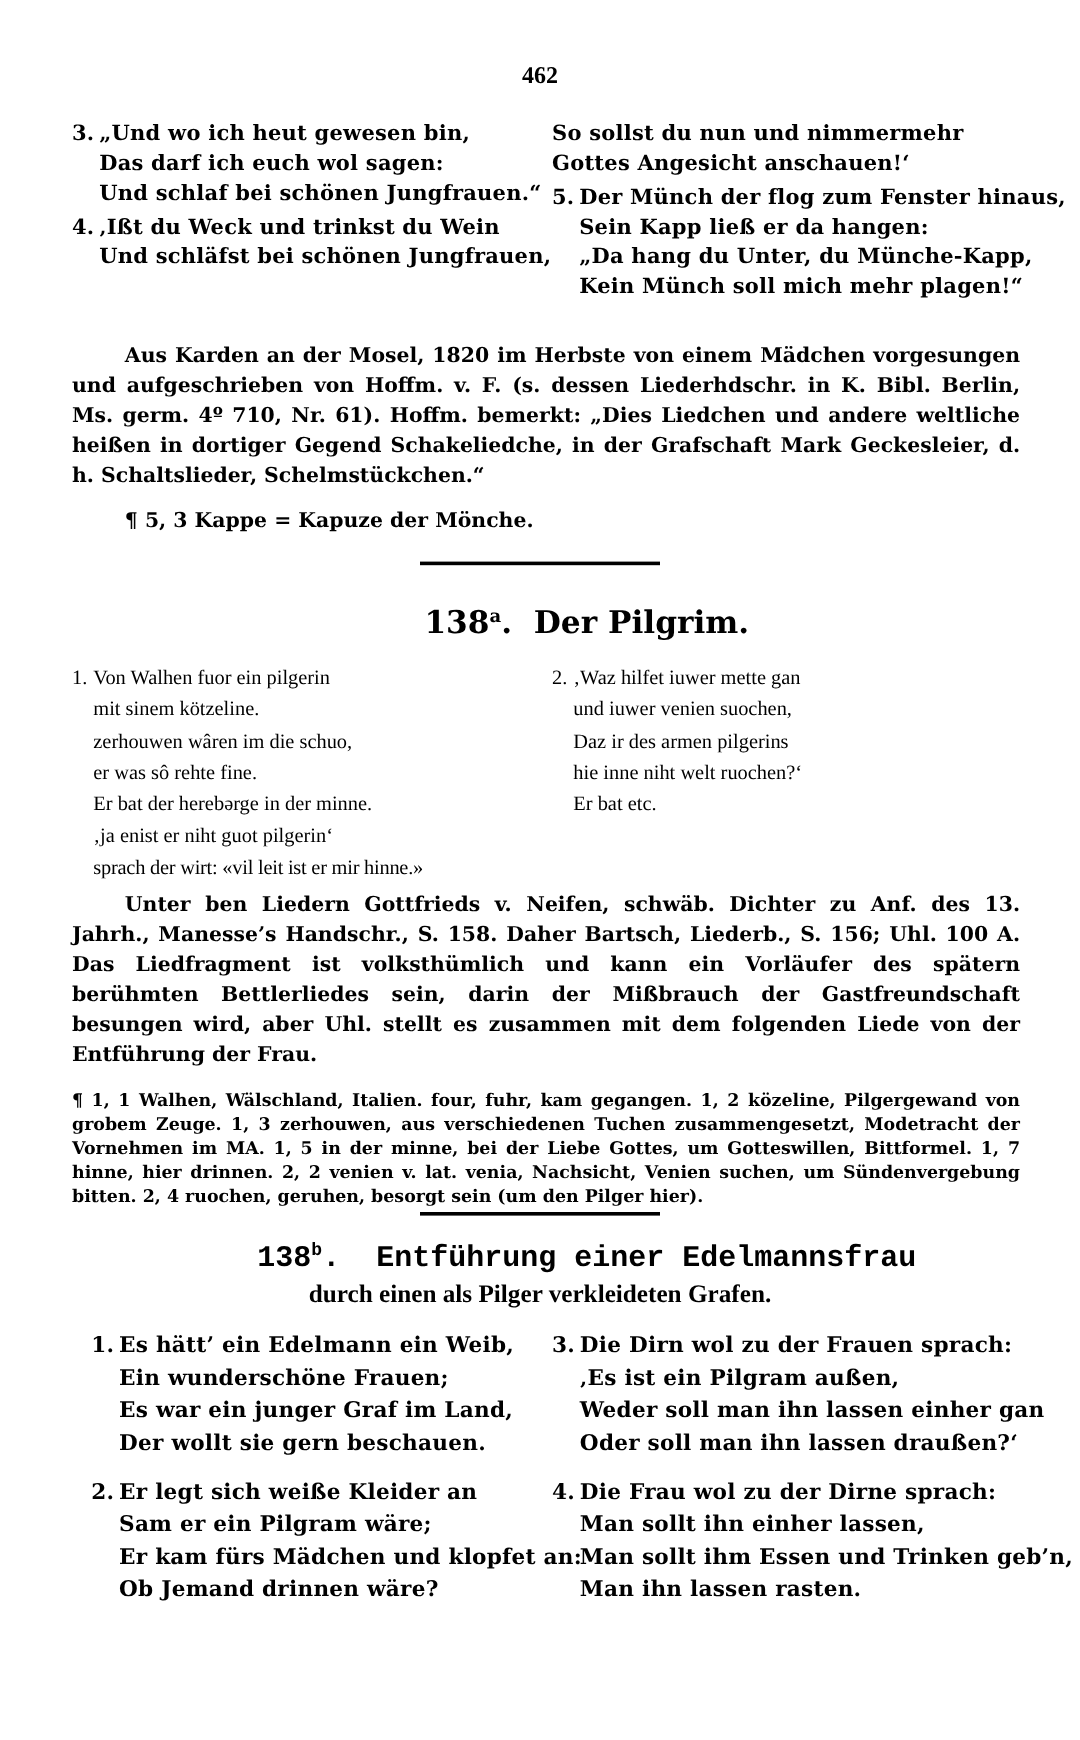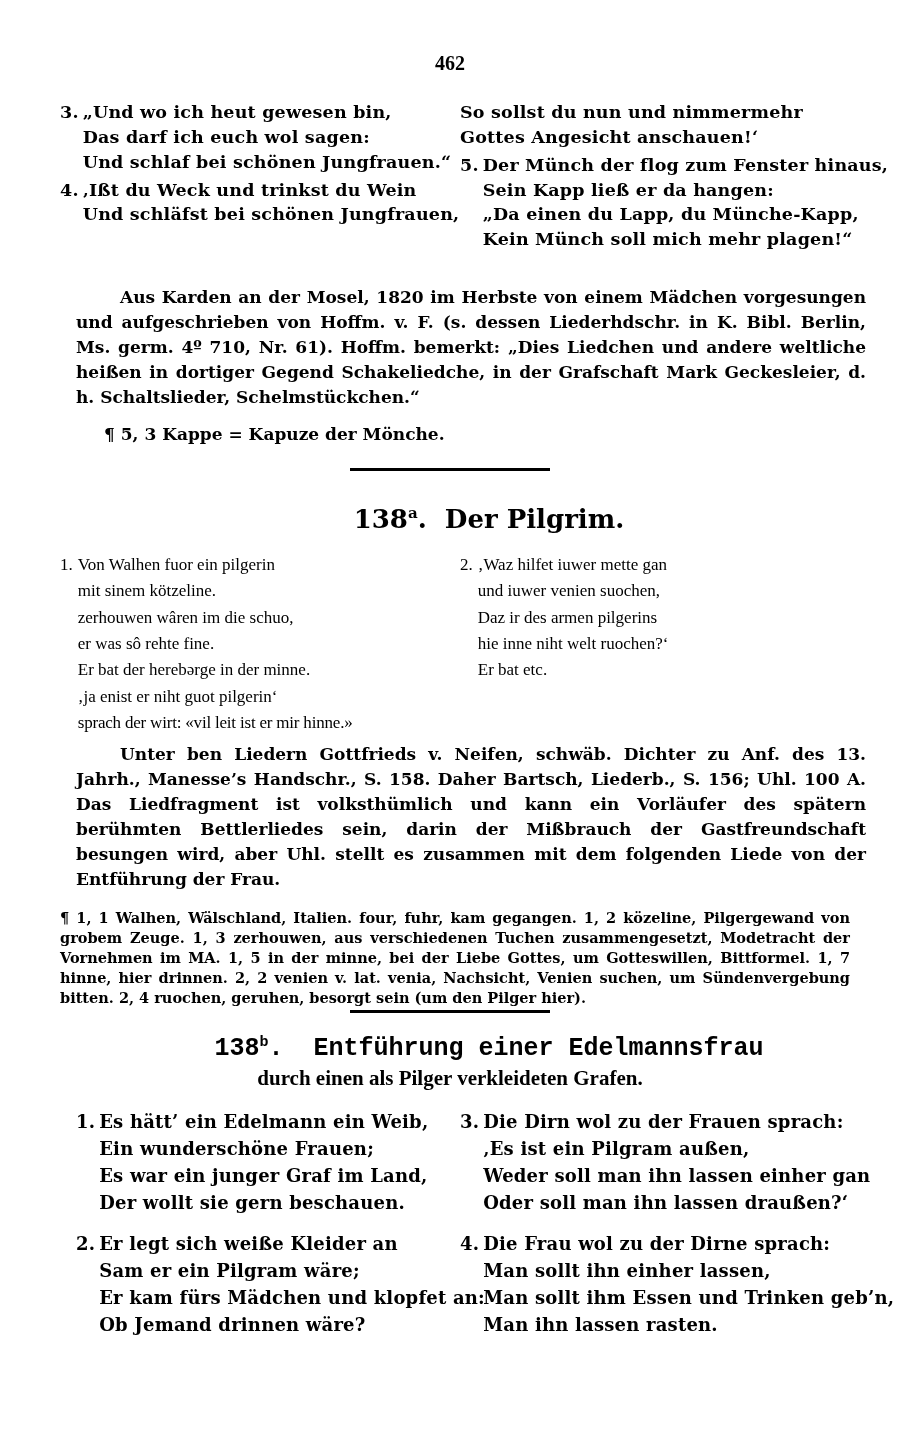--- a/index.html
+++ b/index.html
@@ -79,21 +79,20 @@
   .commentary {
     position: absolute;
     left: 60px;
     width: 790px;
     font-family: "DejaVu Serif", serif;
     font-weight: 700;
     font-size: 17px;
     line-height: 1.47;
     text-align: justify;
     text-indent: 44px;
-    margin-left: 16px;
   }
   #c137 { top: 285px; }
 
   .note-line {
     position: absolute;
     left: 60px;
     width: 790px;
     font-family: "DejaVu Serif", serif;
     font-weight: 700;
     font-size: 17px;
@@ -220,21 +219,21 @@
           <div class="line">So sollst du nun und nimmermehr</div>
           <div class="line">Gottes Angesicht anschauen!‘</div>
         </div>
       </div>
 
       <div class="stanza">
         <div class="stanza-num">5.</div>
         <div class="stanza-lines">
           <div class="line">Der Münch der flog zum Fenster hinaus,</div>
           <div class="line">Sein Kapp ließ er da hangen:</div>
-          <div class="line">„Da einen du Lapp, du Münche-Kapp,</div>
+          <div class="line">„Da hang du Unter, du Münche-Kapp,</div>
           <div class="line">Kein Münch soll mich mehr plagen!“</div>
         </div>
       </div>
 
     </div>
   </div>
 
   <div class="commentary" id="c137">Aus Karden an der Mosel, 1820 im Herbste von einem Mädchen vorgesungen und aufgeschrieben von Hoffm. v. F. (s. dessen Liederhdschr. in K. Bibl. Berlin, Ms. germ. 4º 710, Nr. 61). Hoffm. bemerkt: „Dies Liedchen und andere weltliche heißen in dortiger Gegend Schakeliedche, in der Grafschaft Mark Geckesleier, d. h. Schaltslieder, Schelmstückchen.“</div>
 
   <div class="note-line" id="n137">¶ 5, 3 Kappe = Kapuze der Mönche.</div>

